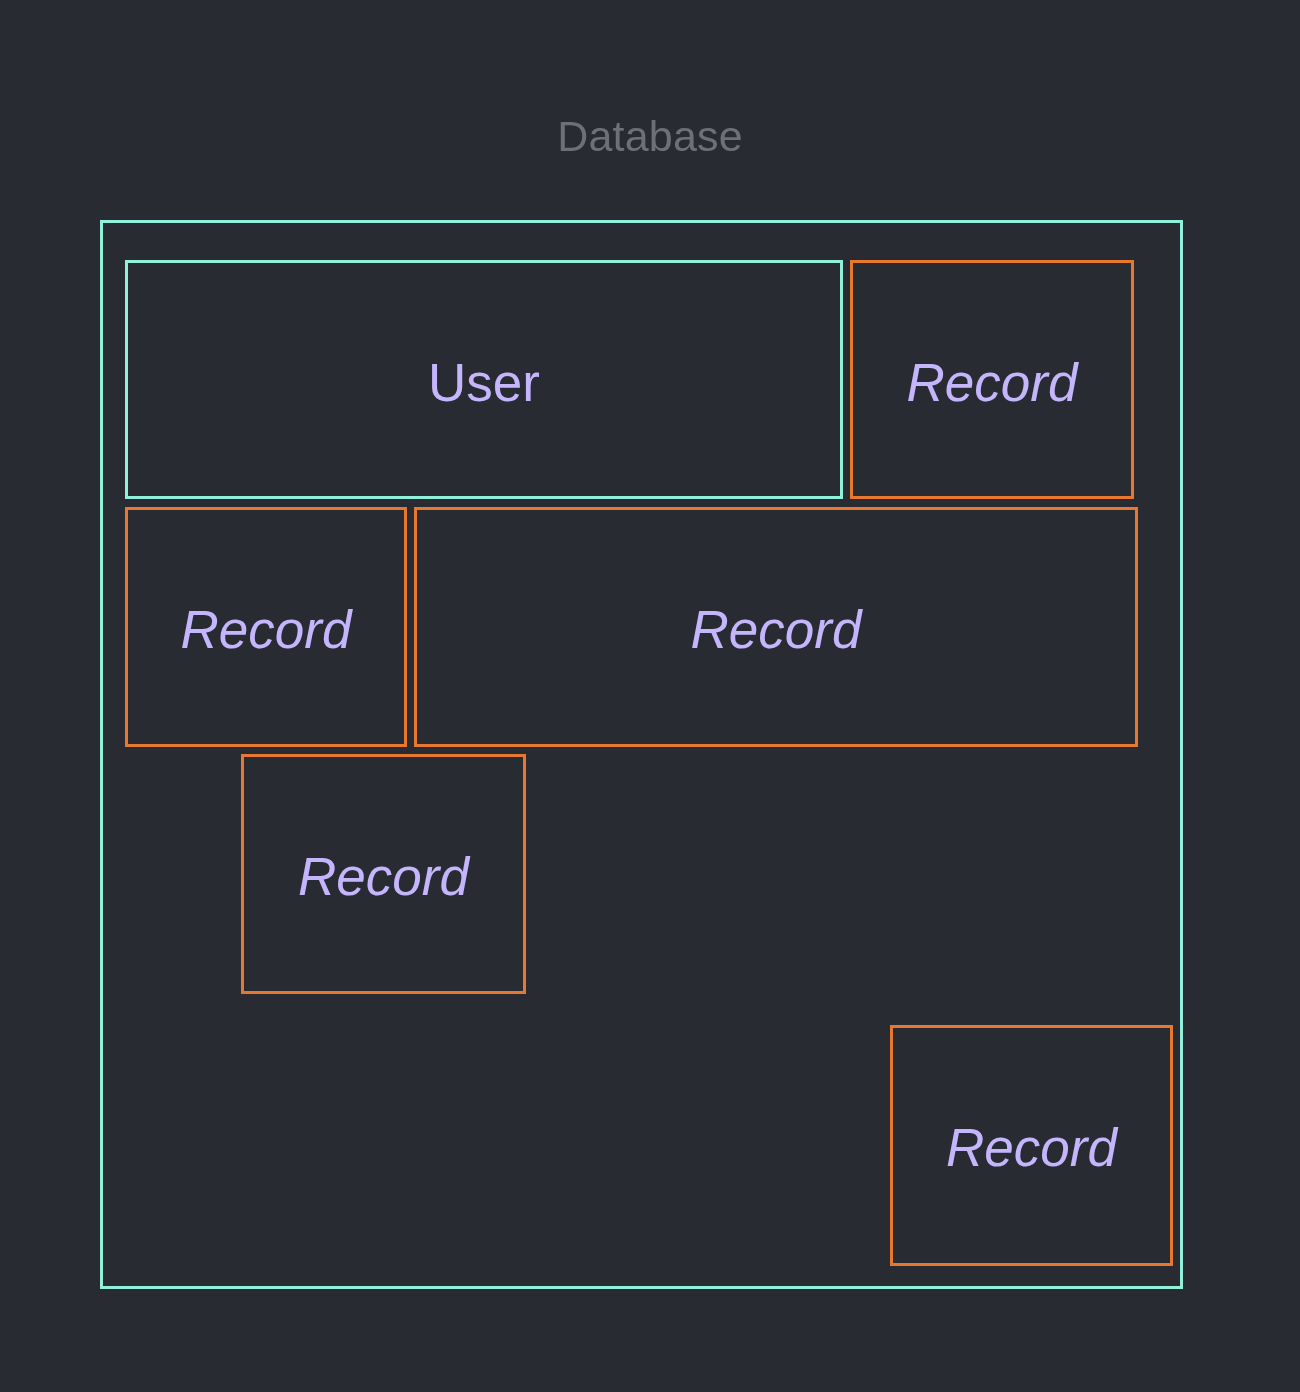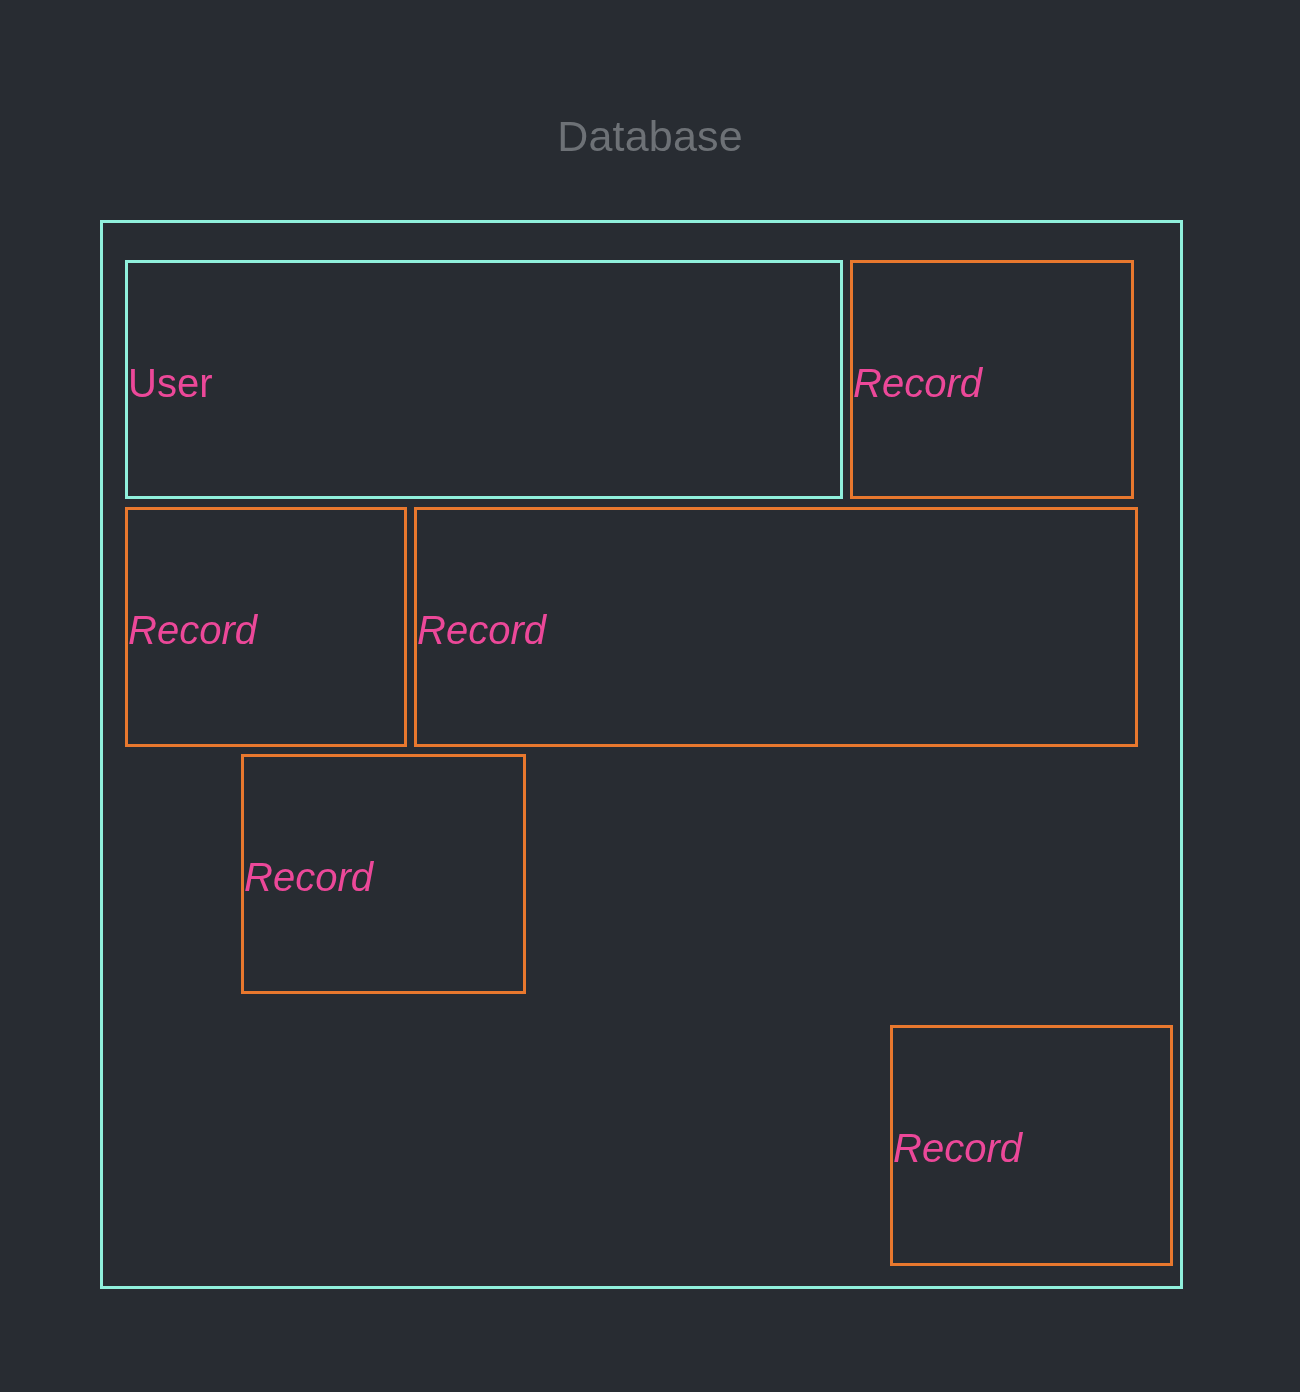--- a/index.html
+++ b/index.html
@@ -34,23 +34,24 @@
     position: absolute;
     box-sizing: border-box;
     background: transparent;
     border-style: solid;
     border-width: 3px;
   }
   .node > .node-label {
     position: absolute;
     left: 0;
     width: 100%;
-    font-size: 40px;
+    text-align: center;
+    font-size: 53px;
     line-height: 46px;
-    color: #ec4899;
+    color: #c4b5fd;
     white-space: nowrap;
     pointer-events: none;
   }
   
   .edge-mint   { border-color: #90f0dc; }
   .edge-orange { border-color: #e8782e; font-style: italic; }
 
   
   #db-container {
     left: 100px;

